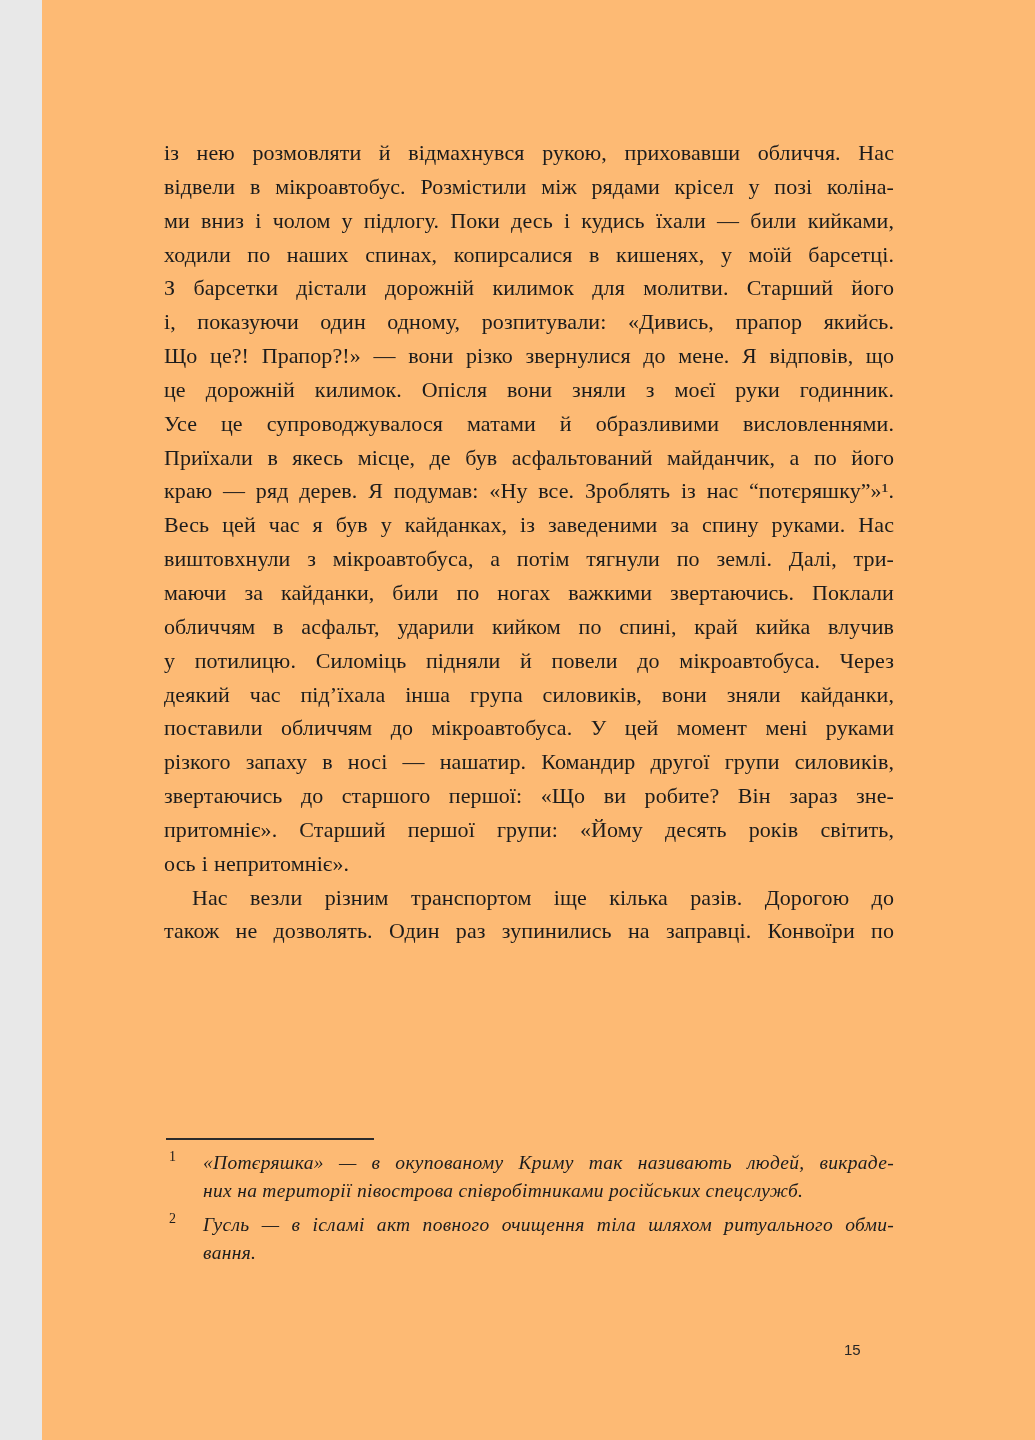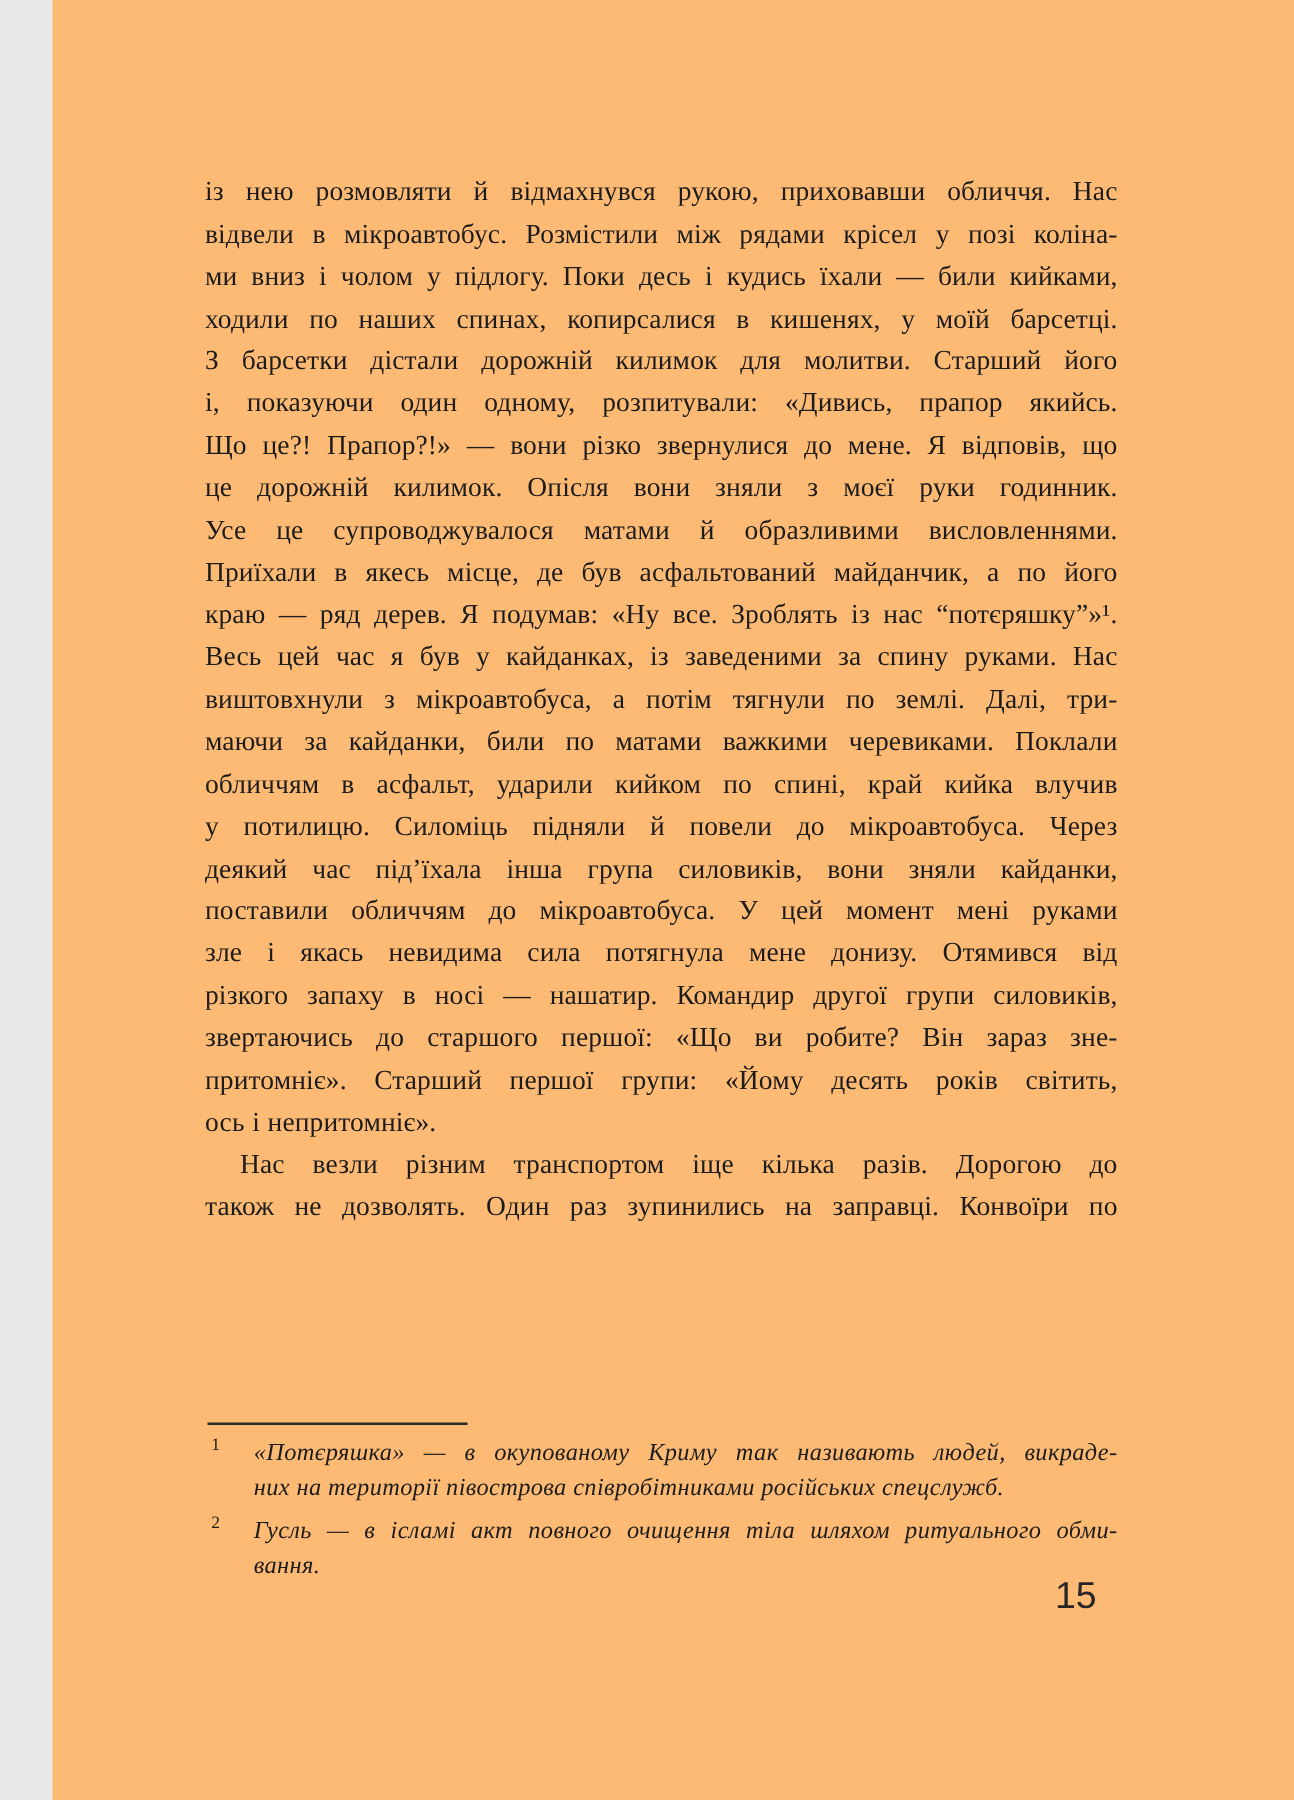--- a/index.html
+++ b/index.html
@@ -71,23 +71,23 @@
     text-align: justify;
     text-align-last: justify;
     font-style: italic;
   }
   .fn-line.last {
     text-align-last: left;
   }
   .page-number {
     position: absolute;
     left: 802px;
-    top: 1260px;
+    top: 1341px;
     font-family: "Liberation Sans", "DejaVu Sans", sans-serif;
-    font-size: 30px;
+    font-size: 15px;
     color: #262626;
   }
 </style>
 </head>
 <body>
 
 <div class="page">
   <main class="text-block">
       <div class="line">із нею розмовляти й відмахнувся рукою, приховавши обличчя. Нас</div>
       <div class="line">відвели в мікроавтобус. Розмістили між рядами крісел у позі коліна-</div>
@@ -95,26 +95,25 @@
       <div class="line">ходили по наших спинах, копирсалися в кишенях, у моїй барсетці.</div>
       <div class="line">З барсетки дістали дорожній килимок для молитви. Старший його</div>
       <div class="line">і, показуючи один одному, розпитували: «Дивись, прапор якийсь.</div>
       <div class="line">Що це?! Прапор?!» — вони різко звернулися до мене. Я відповів, що</div>
       <div class="line">це дорожній килимок. Опісля вони зняли з моєї руки годинник.</div>
       <div class="line">Усе це супроводжувалося матами й образливими висловленнями.</div>
       <div class="line">Приїхали в якесь місце, де був асфальтований майданчик, а по його</div>
       <div class="line">краю — ряд дерев. Я подумав: «Ну все. Зроблять із нас “потєряшку”»¹.</div>
       <div class="line">Весь цей час я був у кайданках, із заведеними за спину руками. Нас</div>
       <div class="line">виштовхнули з мікроавтобуса, а потім тягнули по землі. Далі, три-</div>
-      <div class="line">маючи за кайданки, били по матами важкими черевиками. Поклали</div>
+      <div class="line">маючи за кайданки, били по ногах важкими звертаючись. Поклали</div>
       <div class="line">обличчям в асфальт, ударили кийком по спині, край кийка влучив</div>
       <div class="line">у потилицю. Силоміць підняли й повели до мікроавтобуса. Через</div>
       <div class="line">деякий час під’їхала інша група силовиків, вони зняли кайданки,</div>
       <div class="line">поставили обличчям до мікроавтобуса. У цей момент мені руками</div>
-      <div class="line">зле і якась невидима сила потягнула мене донизу. Отямився від</div>
       <div class="line">різкого запаху в носі — нашатир. Командир другої групи силовиків,</div>
       <div class="line">звертаючись до старшого першої: «Що ви робите? Він зараз зне-</div>
       <div class="line">притомніє». Старший першої групи: «Йому десять років світить,</div>
       <div class="line last">ось і непритомніє».</div>
       <div class="line indent">Нас везли різним транспортом іще кілька разів. Дорогою до</div>
       <div class="line">також не дозволять. Один раз зупинились на заправці. Конвоїри по</div>
     </main>
   <div class="footnote-sep"></div>
   <section class="footnotes">
       <div class="footnote">

